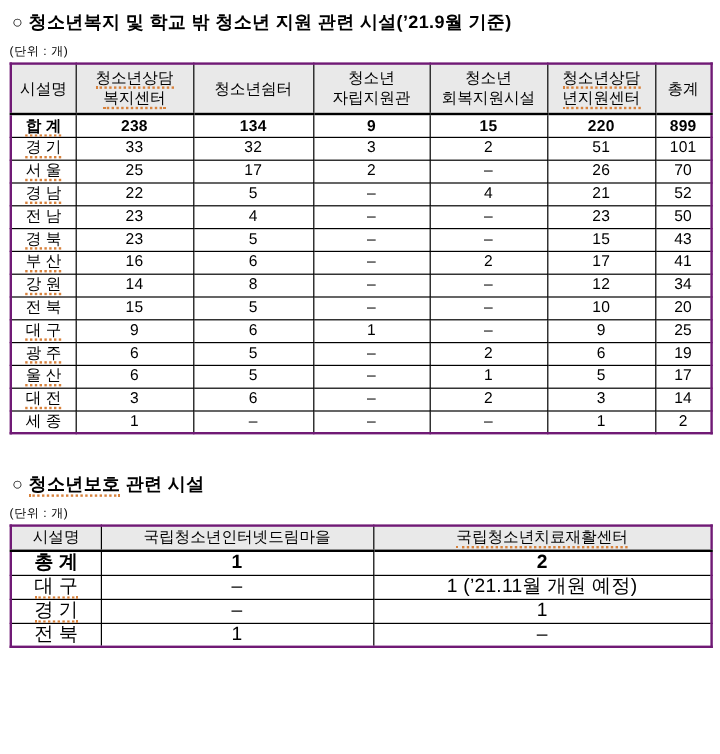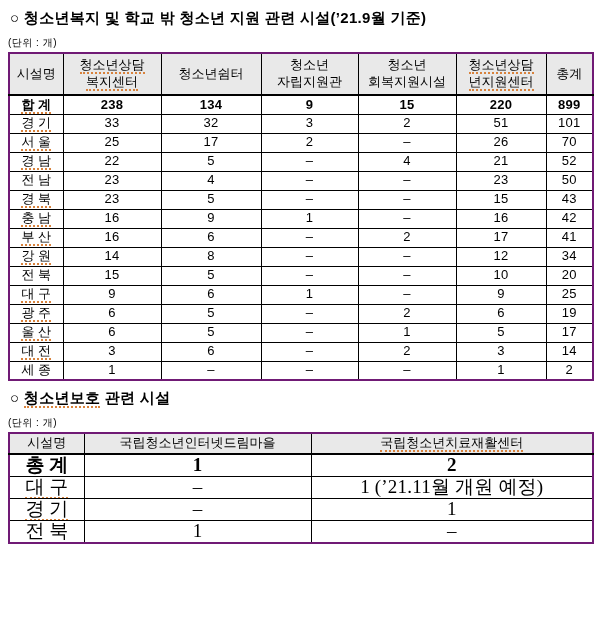--- a/index.html
+++ b/index.html
@@ -26,24 +26,24 @@
     border: 1px solid #000; text-align: center; vertical-align: middle;
     padding: 0 2px; overflow: hidden;
   }
   thead th {
     background: #e9e9e9; font-weight: 400; font-size: 13px;
     line-height: 1.3; border-bottom: 2px solid #000;
   }
   .t1 thead th { height: 42px; }
   .t1 tbody td { height: 19px; font-size: 13px; line-height: 1.1; }
   .t2 thead th { height: 21px; }
-  .t2 tbody td { height: 20px; font-size: 19px; line-height: 1.1; font-family: Liberation Serif, serif; }
+  .t2 tbody td { height: 20px; font-size: 16px; line-height: 1.1; }
   .b { font-weight: 700; }
   .sq { border-bottom: 2px dotted #d8823c; }
-  .sec2 { margin-top: 8px; }
+  .sec2 { margin-top: 32px; }
   .val { letter-spacing: 0.2px; }
 </style>
 </head>
 <body>
 
 <div class="page">
 
   <div class="sec-title"><span>○ 청소년복지 및 학교 밖 청소년 지원 관련 시설(’21.9월 기준)</span></div>
   <div class="unit-row">(단위 : 개)</div>
   <table class="t1">
@@ -116,29 +116,20 @@
         <tr>
           <td><span class="sq">경 북</span></td>
           <td class="val">23</td>
           <td class="val">5</td>
           <td class="val">–</td>
           <td class="val">–</td>
           <td class="val">15</td>
           <td class="val">43</td>
         </tr>
         <tr>
-          <td><span class="sq">충 남</span></td>
-          <td class="val">16</td>
-          <td class="val">9</td>
-          <td class="val">1</td>
-          <td class="val">–</td>
-          <td class="val">16</td>
-          <td class="val">42</td>
-        </tr>
-        <tr>
           <td><span class="sq">부 산</span></td>
           <td class="val">16</td>
           <td class="val">6</td>
           <td class="val">–</td>
           <td class="val">2</td>
           <td class="val">17</td>
           <td class="val">41</td>
         </tr>
         <tr>
           <td><span class="sq">강 원</span></td>

